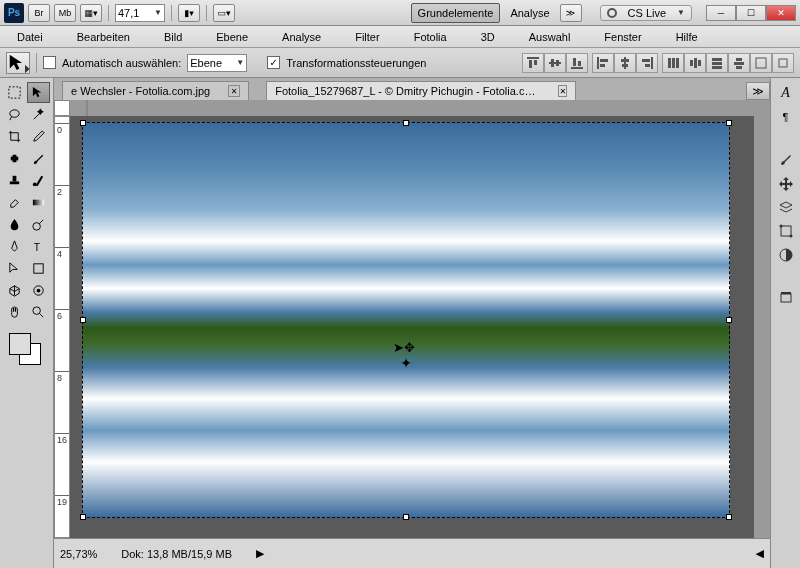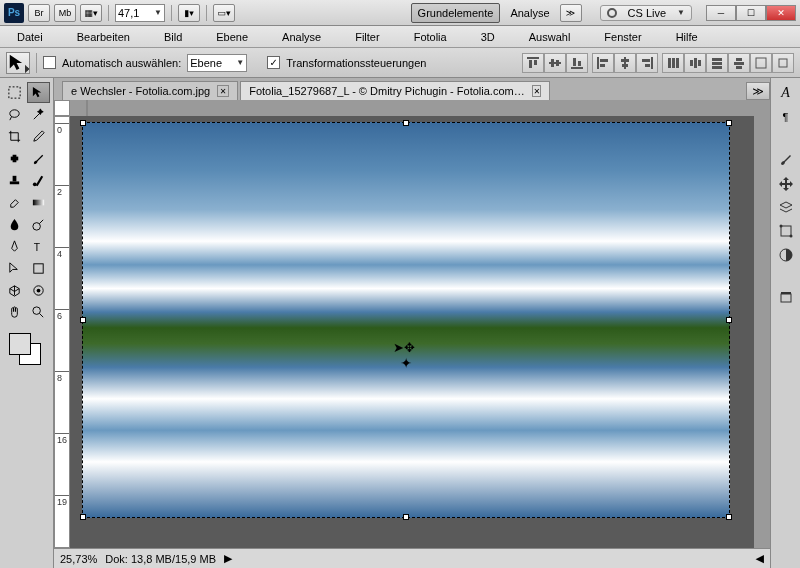--- a/index.html
+++ b/index.html
@@ -28,33 +28,33 @@
 .main{display:flex;height:490px}
 .toolbox{width:54px;background:#cfcfcf;border-right:1px solid #888;padding:4px 2px;display:flex;flex-direction:column;align-items:center;gap:1px}
 .tool-row{display:flex;gap:1px}
 .tool{width:23px;height:21px;border:1px solid transparent;display:flex;align-items:center;justify-content:center;cursor:pointer;position:relative}
 .tool.active{background:linear-gradient(#b0b0b0,#909090);border-color:#555}
 .tool svg{width:15px;height:15px}
 .swatch-fg{width:22px;height:22px;background:#ddd;border:1px solid #000;position:relative;z-index:2}
 .swatch-bg{width:22px;height:22px;background:#fff;border:1px solid #000;position:relative;margin-top:-12px;margin-left:10px;z-index:1}
 .canvas-area{flex:1;display:flex;flex-direction:column;background:#9a9a9a;position:relative}
 .doc-tabs{height:22px;background:#b0b0b0;display:flex;align-items:end;padding-left:8px}
-.doc-tab{padding:3px 8px;background:#c8c8c8;border:1px solid #888;border-bottom:none;margin-right:2px;display:flex;align-items:center;gap:7px;font-size:10px;cursor:pointer;max-width:310px;white-space:nowrap;overflow:hidden}
+.doc-tab{padding:3px 8px;background:#c8c8c8;border:1px solid #888;border-bottom:none;margin-right:17px;display:flex;align-items:center;gap:18px;font-size:10px;cursor:pointer;max-width:310px;white-space:nowrap;overflow:hidden}
 .doc-tab.active{background:#e0e0e0}
 .tab-close{width:12px;height:12px;border:1px solid #888;display:flex;align-items:center;justify-content:center;font-size:8px;cursor:pointer}
 .tab-nav{margin-left:auto;width:24px;height:18px;background:linear-gradient(#e0e0e0,#c0c0c0);border:1px solid #888;display:flex;align-items:center;justify-content:center;cursor:pointer}
 .ruler-h{height:16px;background:#fff;margin-left:16px;margin-right:16px;position:relative;border:1px solid #888;overflow:hidden}
 .canvas-wrap{flex:1;display:flex;position:relative}
 .ruler-v{width:16px;background:#fff;border:1px solid #888;position:relative;overflow:hidden}
 .ruler-v .tick{position:absolute;left:0;height:1px;width:100%;background:#666}
 .ruler-v .lbl{position:absolute;left:2px;font-size:9px;color:#333;writing-mode:horizontal-tb}
 .canvas{flex:1;background:#5a5a5a;position:relative;overflow:hidden;margin-right:16px}
 .img{position:absolute;left:12px;top:6px;width:648px;height:396px;border:1px dashed #000;background:linear-gradient(180deg,#3a6b9c 0%,#5a8bb5 12%,#8ab0cf 22%,#fff 30%,#6a99c0 36%,#fff 42%,#4a7ba8 48%,#2d5a1a 52%,#3d6a2a 56%,#4a7ba8 62%,#fff 70%,#6a99c0 78%,#fff 86%,#3a6b9c 100%)}
 .handle{position:absolute;width:6px;height:6px;background:#fff;border:1px solid #000}
-.statusbar{height:20px;background:#d8d8d8;border-top:1px solid #888;display:flex;align-items:center;padding:0 6px;gap:8px;font-size:10px}
+.statusbar{height:30px;background:#d8d8d8;border-top:1px solid #888;display:flex;align-items:center;padding:0 6px;gap:24px;font-size:10px}
 .right-panels{width:30px;background:#cfcfcf;border-left:1px solid #888;display:flex;flex-direction:column;align-items:center;padding-top:4px;gap:2px}
 .panel-icon{width:24px;height:22px;display:flex;align-items:center;justify-content:center;cursor:pointer;border-radius:2px}
 .panel-gap{height:16px}
 .axis-dd{font-size:8px;color:#333}
 </style>
 </head>
 <body>
 
 <div class="titlebar">
   <div class="ps-logo">Ps</div>

